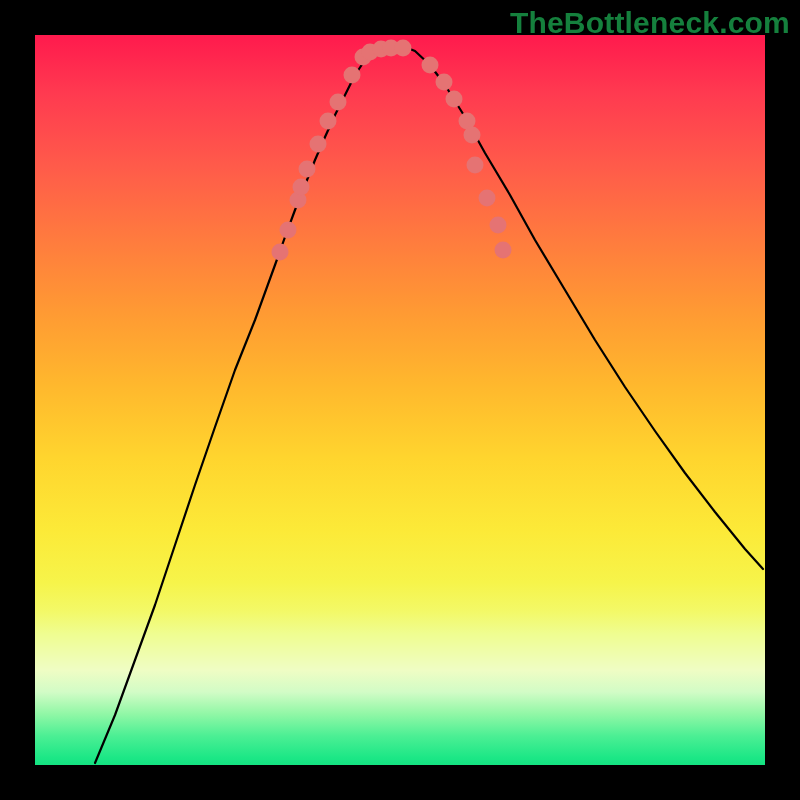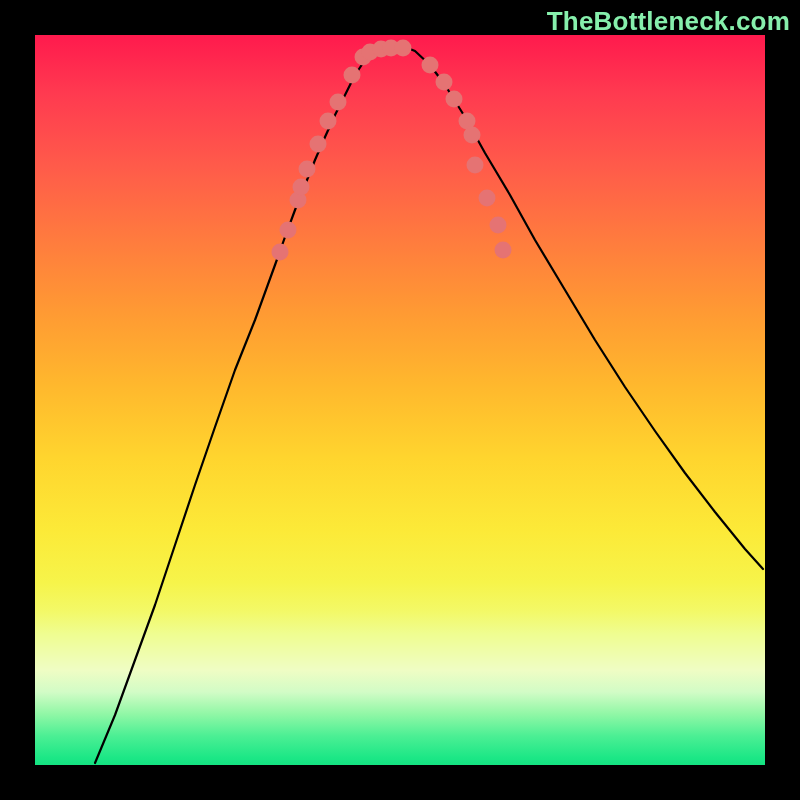--- a/index.html
+++ b/index.html
@@ -51,22 +51,22 @@
     position: absolute;
     left: 0;
     top: 0;
     width: 730px;
     height: 730px;
   }
   .watermark {
     position: absolute;
     top: 6px;
     right: 10px;
-    color: #86efac;
-    font-size: 26px;
+    color: #15803d;
+    font-size: 30px;
     font-weight: 600;
     letter-spacing: 0.2px;
     user-select: none;
   }
 </style>
 </head>
 <body>
 
 <div class="frame">
   <div class="watermark">TheBottleneck.com</div>

